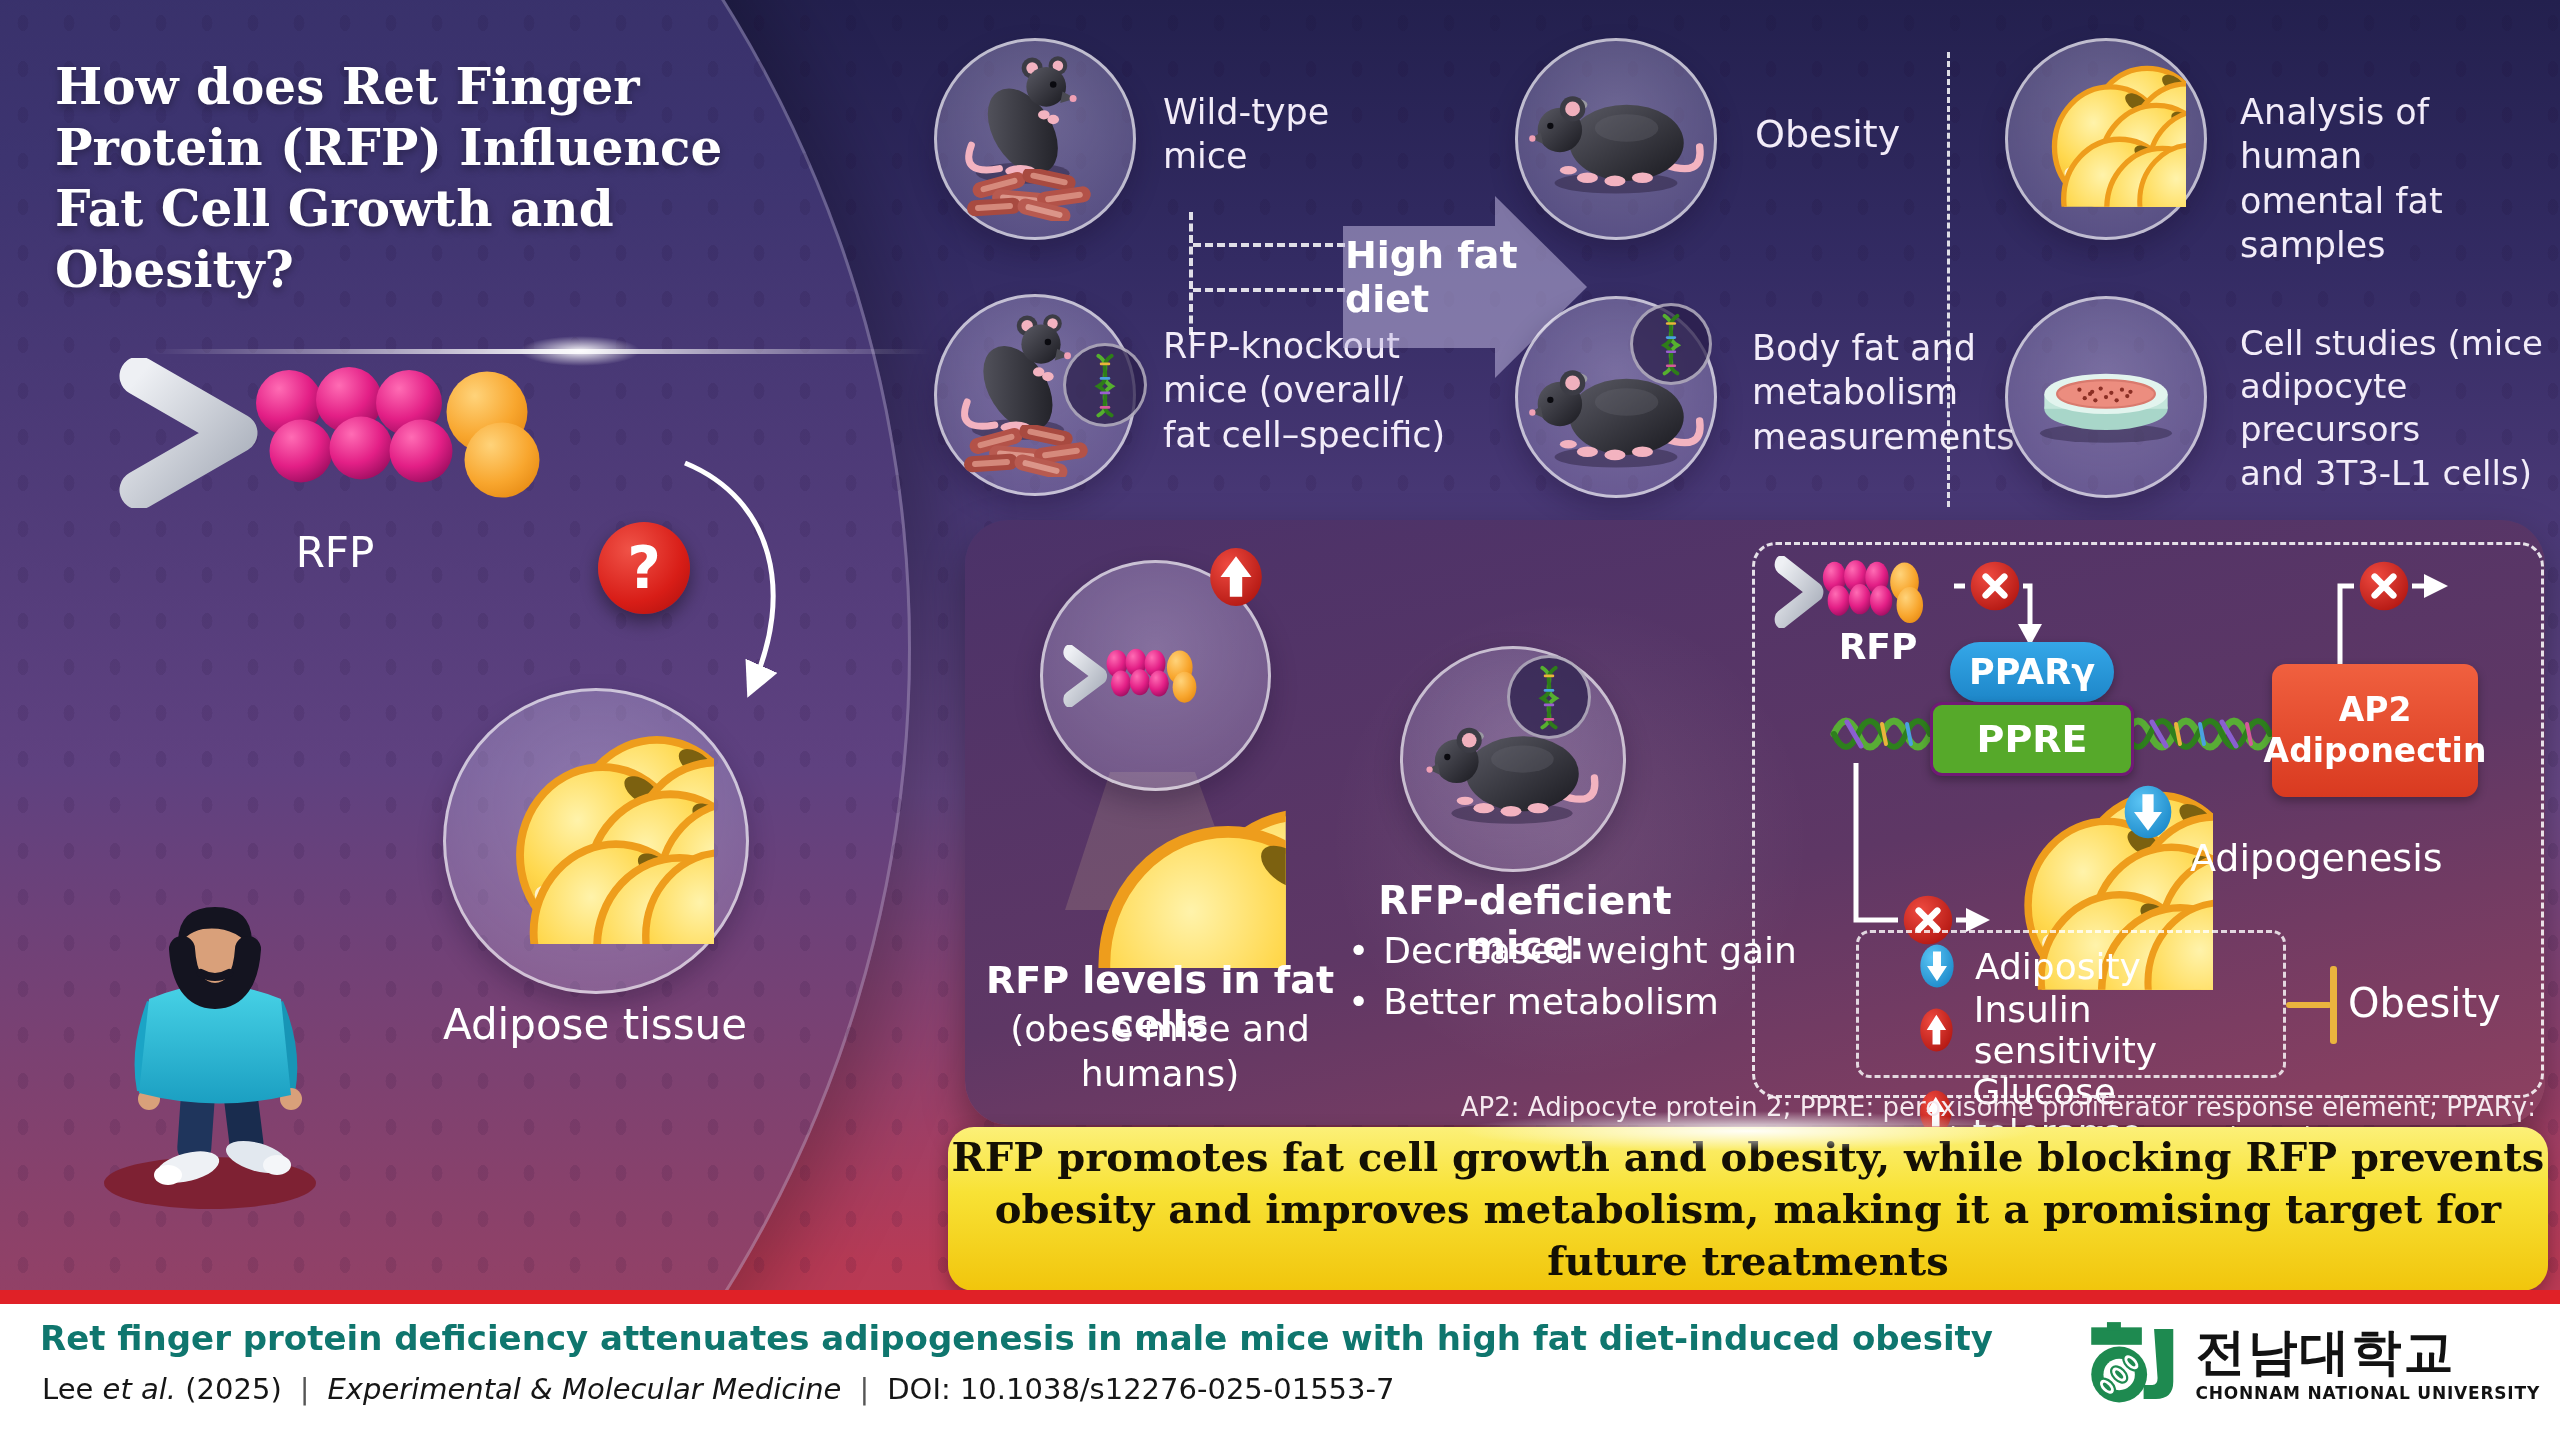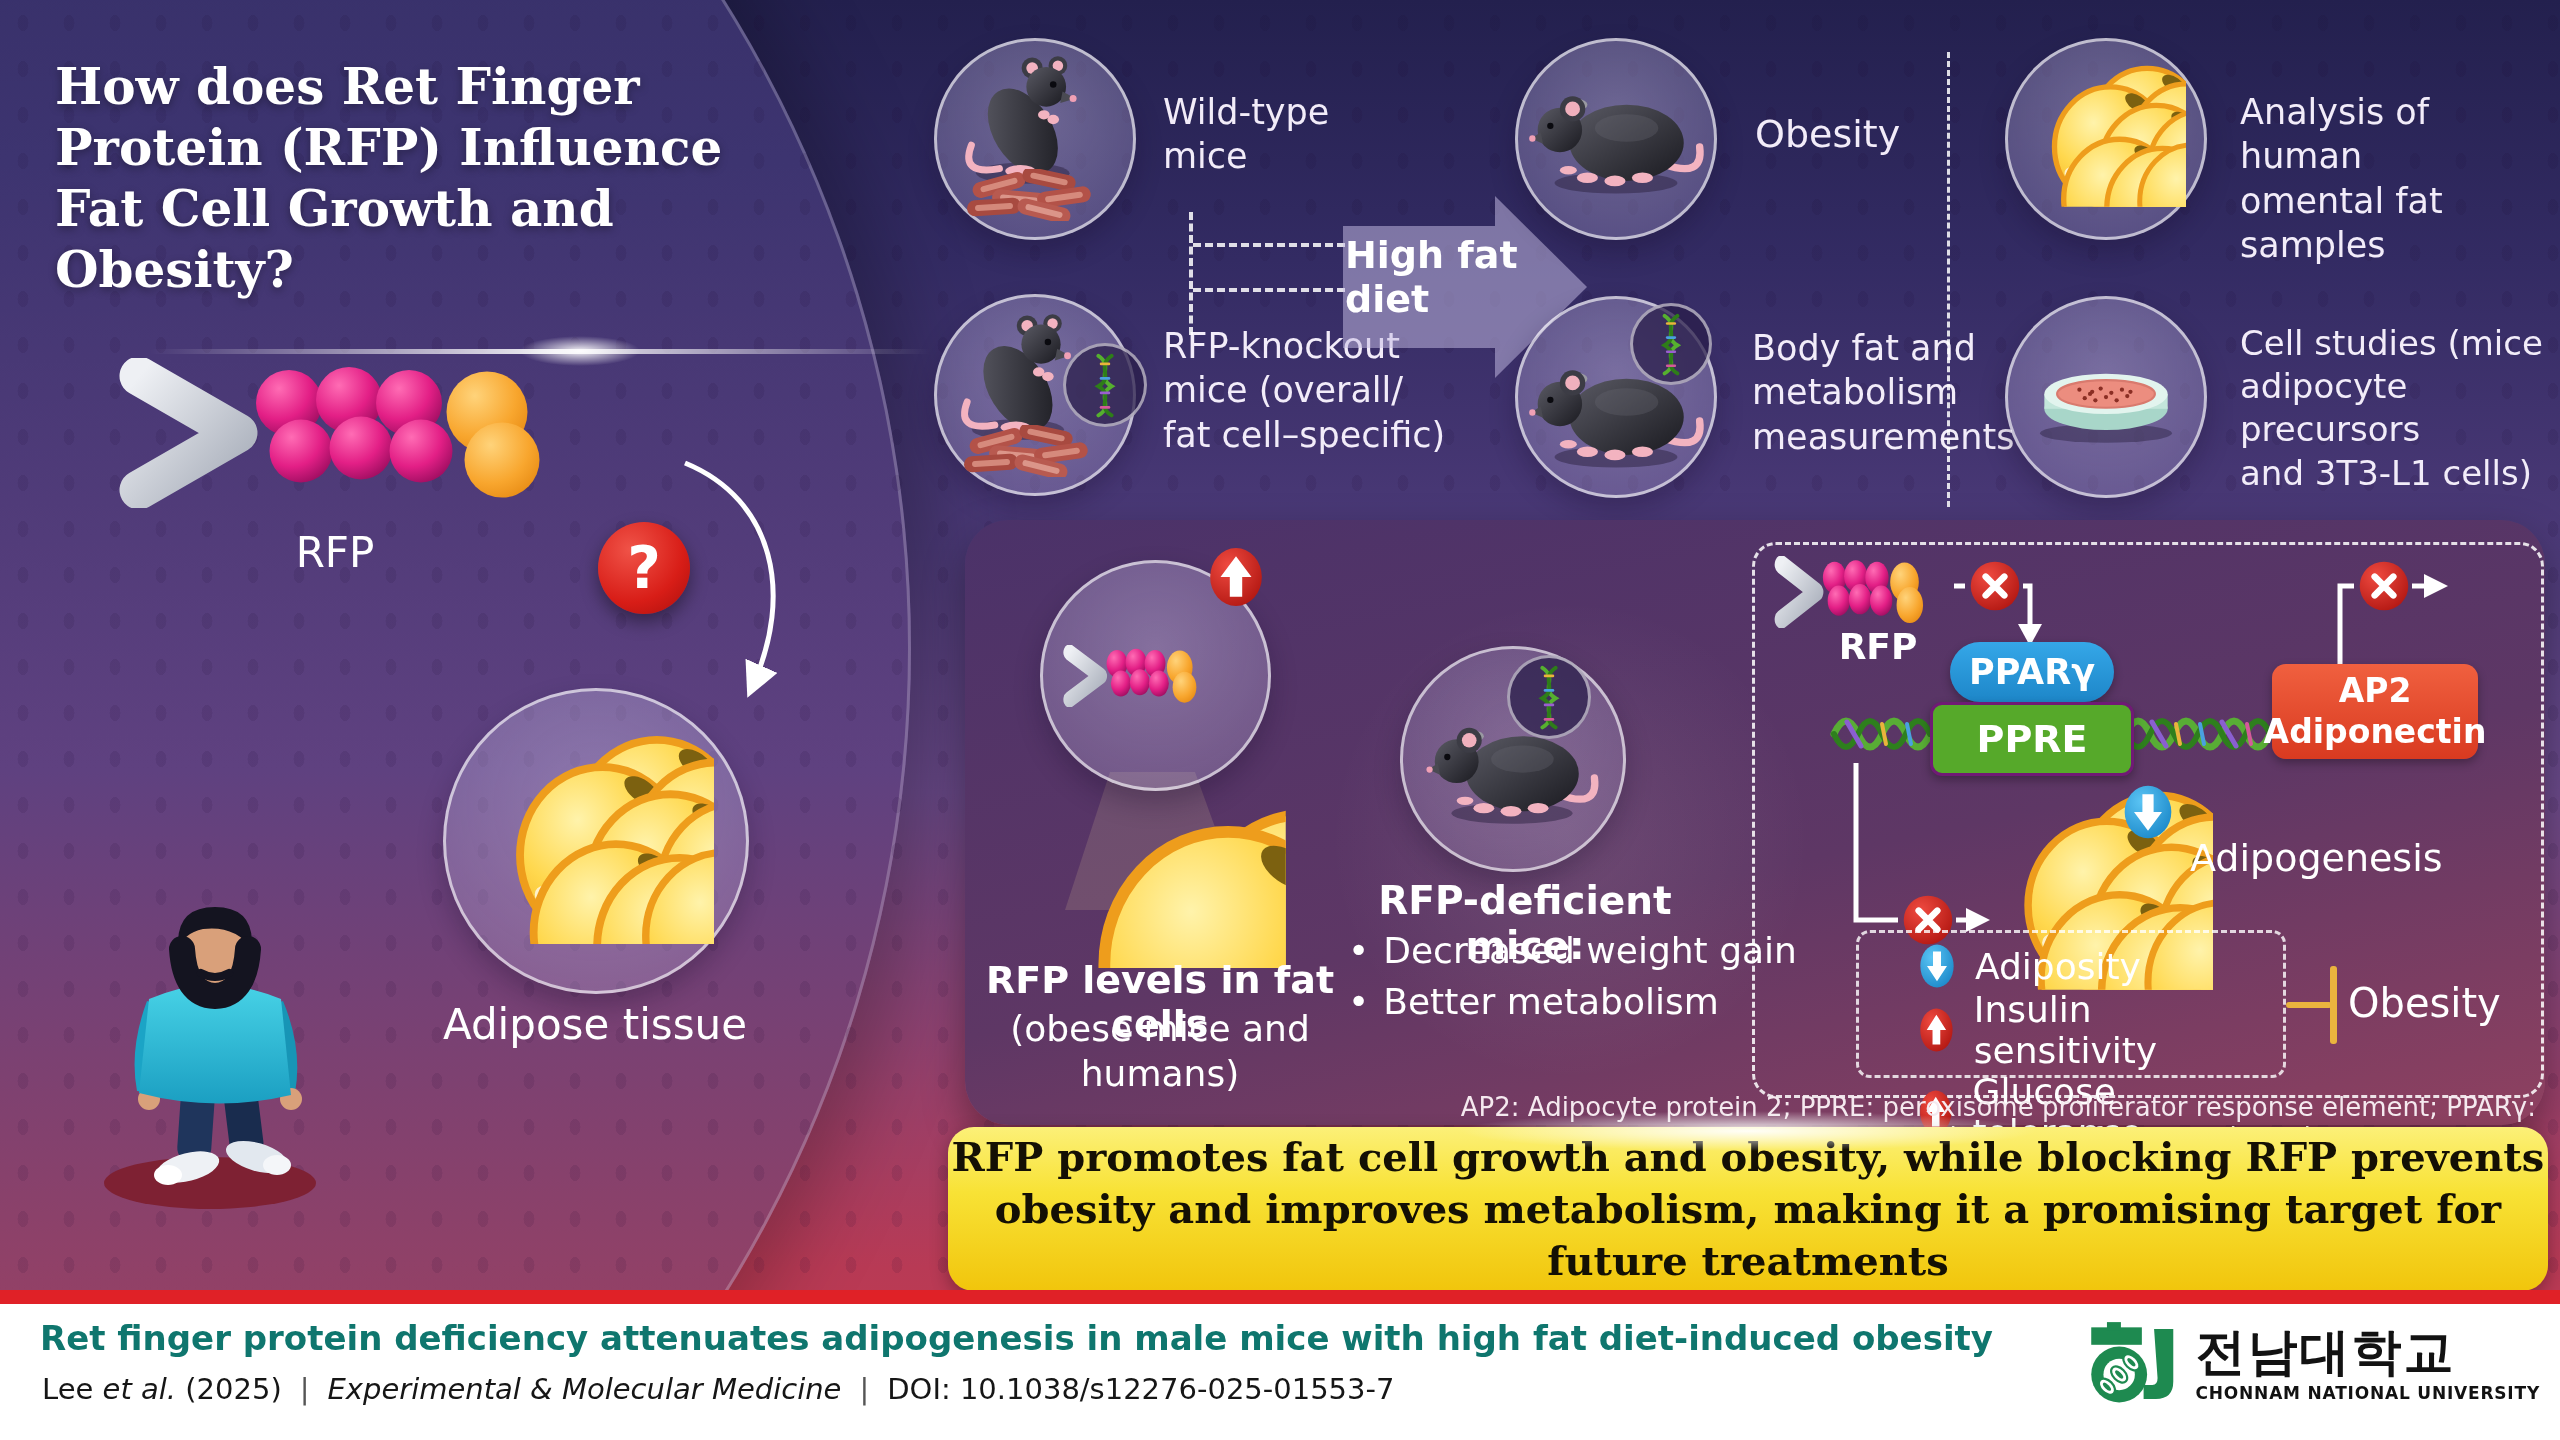--- a/index.html
+++ b/index.html
@@ -47,21 +47,21 @@
       background:radial-gradient(circle at 35% 30%,#f05348,#d81d17 60%,#a80f0c);display:flex;align-items:center;justify-content:center;
       color:#fff;font-weight:700;font-size:58px;box-shadow:0 8px 18px rgba(0,0,0,.4);}
   .path-box{position:absolute;left:1752px;top:542px;width:786px;height:550px;border-radius:24px;
       border:3px dashed rgba(255,255,255,.85);}
   .pparg{position:absolute;left:1950px;top:642px;width:164px;height:60px;border-radius:30px;
       background:linear-gradient(180deg,var(--pparg_blue,#35a7e8),#1d86c8);display:flex;align-items:center;justify-content:center;
       color:#fff;font-weight:700;font-size:35px;box-shadow:0 4px 10px rgba(0,0,0,.3);}
   .ppre{position:absolute;left:1930px;top:702px;width:198px;height:68px;border-radius:12px;
       background:var(--ppre_green,#56a92a);border:3px solid #701a75;display:flex;align-items:center;justify-content:center;
       color:#fff;font-weight:700;font-size:38px;box-shadow:0 4px 10px rgba(0,0,0,.3);}
-  .ap2{position:absolute;left:2272px;top:664px;width:206px;height:95px;border-radius:14px;
+  .ap2{position:absolute;left:2272px;top:664px;width:206px;height:133px;border-radius:14px;
       background:linear-gradient(180deg,#f0603f,var(--ap2_red,#d93a20));display:flex;align-items:center;justify-content:center;
       text-align:center;color:#fff;font-weight:700;font-size:33px;line-height:1.22;white-space:pre-line;
       box-shadow:0 4px 10px rgba(0,0,0,.3);}
   .outcomes{position:absolute;left:1856px;top:930px;width:430px;height:148px;border-radius:14px;
       border:3px dashed rgba(255,255,255,.8);box-sizing:border-box;display:flex;flex-direction:column;
       justify-content:space-between;padding:10px 6px 10px 58px;}
   .orow{display:flex;align-items:center;gap:18px;color:#fff;font-size:36px;}
   .tbar-h{position:absolute;left:2286px;top:1002px;width:46px;height:6px;background:var(--inhibit_yellow,#eab43e);border-radius:3px;}
   .tbar-v{position:absolute;left:2330px;top:966px;width:7px;height:78px;background:var(--inhibit_yellow,#eab43e);border-radius:3px;}
   .footnote{position:absolute;left:1360px;top:1092px;width:1176px;text-align:right;font-size:26px;color:#f5e9ef;}

